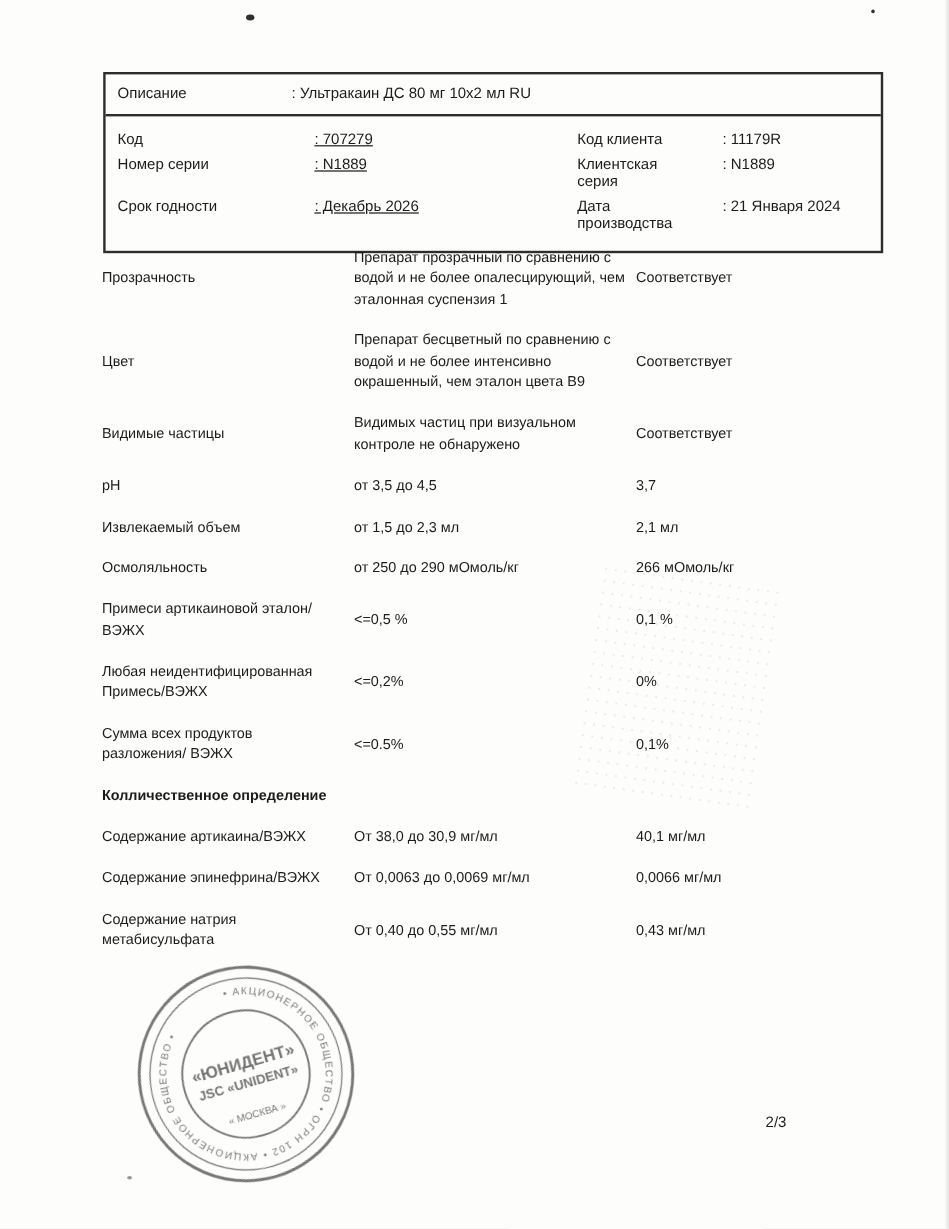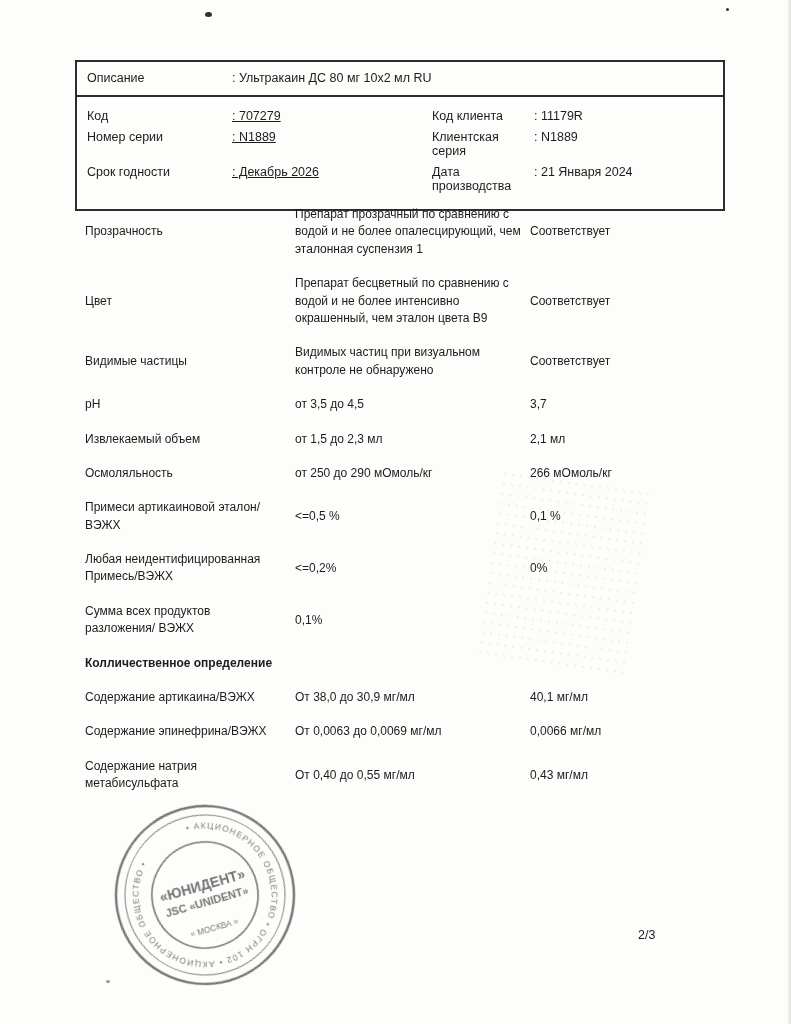--- a/index.html
+++ b/index.html
@@ -8,29 +8,29 @@
     width:791px; height:1024px;
     background:#fdfdfb;
     font-family:"Liberation Sans","DejaVu Sans",sans-serif;
     color:#1c1c1c;
     overflow:hidden;
     margin:0 auto;
   }
 
   
   .header-box {
-    position:absolute; left:75px; top:60px; width:650px;
+    position:absolute; left:86px; top:60px; width:650px;
     box-sizing:border-box;
     border:2px solid #2d2d2d;
     font-size:12.5px;
   }
   .desc-row { display:flex; padding:9px 10px 10px; border-bottom:2px solid #2d2d2d; }
   .hb-label { width:145px; flex:0 0 auto; }
   .hb-body { padding:12px 10px 16px; }
-  .hb-row { display:flex; margin-bottom:7px; }
+  .hb-row { display:flex; margin-bottom:7px;gap:19px; }
   .hb-row:last-child { margin-bottom:0; }
   .hb-row .l1 { width:145px; flex:0 0 auto; }
   .hb-row .v1 { width:200px; flex:0 0 auto;text-decoration:underline; }
   .hb-row .l2 { width:102px; flex:0 0 auto; }
   .hb-row .v2 { flex:1; }
 
   
   .results {
     position:absolute; left:85px; top:206px; width:645px;
     font-size:12px; line-height:1.45;
@@ -151,20 +151,21 @@
     </div>
 
     <div class="trow">
       <div class="c1">Любая неидентифицированная Примесь/ВЭЖХ</div>
       <div class="c2">&lt;=0,2%</div>
       <div class="c3">0%</div>
     </div>
 
     <div class="trow">
       <div class="c1">Сумма всех продуктов разложения/ ВЭЖХ</div>
+      <div class="c2">&lt;=0.5%</div>
       <div class="c3">0,1%</div>
     </div>
 
     <div class="section-heading">Колличественное определение</div>
 
     <div class="trow">
       <div class="c1">Содержание артикаина/ВЭЖХ</div>
       <div class="c2">От 38,0 до 30,9 мг/мл</div>
       <div class="c3">40,1 мг/мл</div>
     </div>

